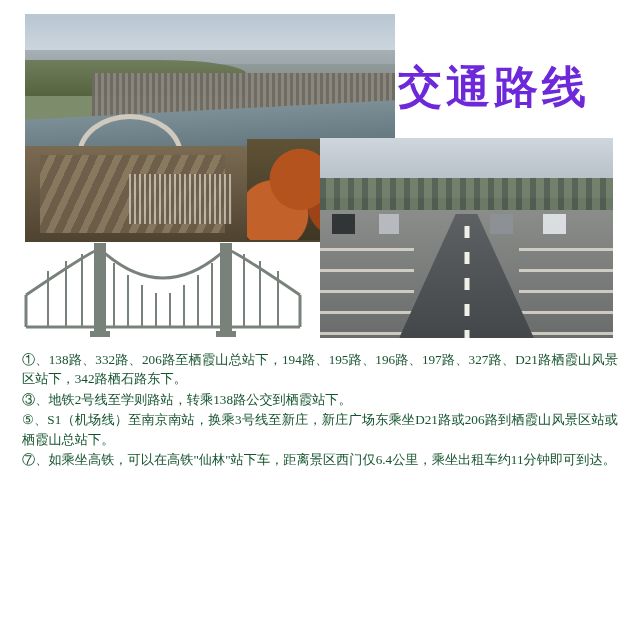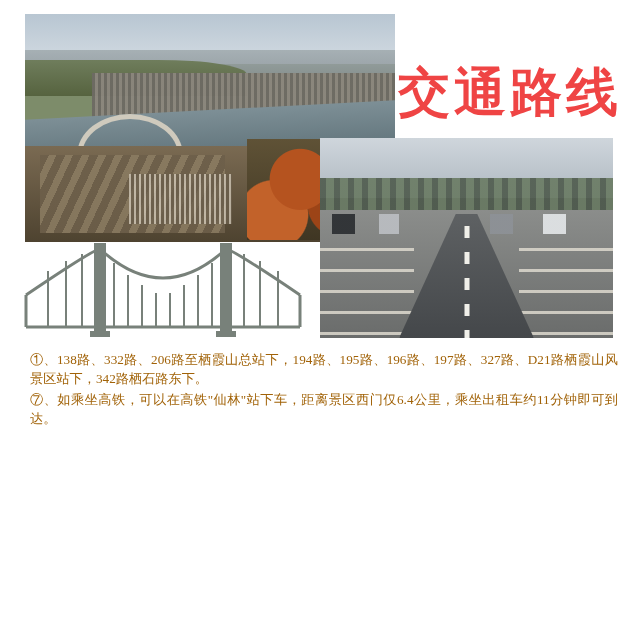--- a/index.html
+++ b/index.html
@@ -150,40 +150,40 @@
     left: 18px; top: 235px;
     width: 290px; height: 105px;
   }
 
   
   .title {
     position: absolute;
     left: 398px; top: 58px;
     font-family: "Liberation Serif", serif;
     font-weight: bold;
-    font-size: 52px;
+    font-size: 44px;
     letter-spacing: 4px;
-    color: #ef4444;
+    color: #6d28d9;
   }
 
   
   .body-text {
     position: absolute;
     left: 0; top: 350px;
     width: 638px;
     padding: 0 20px 0 22px;
     box-sizing: border-box;
   }
   .line {
     font-family: "Liberation Serif", serif;
     font-size: 13.2px;
     line-height: 19.4px;
-    color: #a16207;
+    color: #14532d;
     text-align: justify;
-    margin: 0 0 1px 8px;
+    margin: 0 0 1px 0;
   }
 </style>
 </head>
 <body>
 
 <div class="media">
 
   <div class="photo-aerial">
     <div class="sky"></div>
     <div class="cityline"></div>
@@ -240,14 +240,16 @@
       <rect x="72" y="96" width="20" height="6"></rect>
       <rect x="198" y="96" width="20" height="6"></rect>
     </g>
   </svg>
 
   <div class="title">交通路线</div>
 </div>
 
 <div class="body-text">
   <p class="line">①、138路、332路、206路至栖霞山总站下，194路、195路、196路、197路、327路、D21路栖霞山风景区站下，342路栖石路东下。</p>
+  <p class="line">③、地铁2号线至学则路站，转乘138路公交到栖霞站下。</p>
+  <p class="line">⑤、S1（机场线）至南京南站，换乘3号线至新庄，新庄广场东乘坐D21路或206路到栖霞山风景区站或栖霞山总站下。</p>
   <p class="line">⑦、如乘坐高铁，可以在高铁"仙林"站下车，距离景区西门仅6.4公里，乘坐出租车约11分钟即可到达。</p>
 </div>
 
 </body></html>

